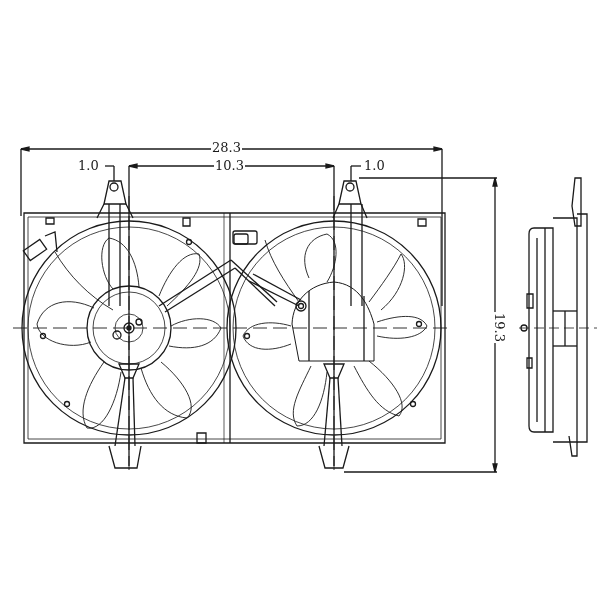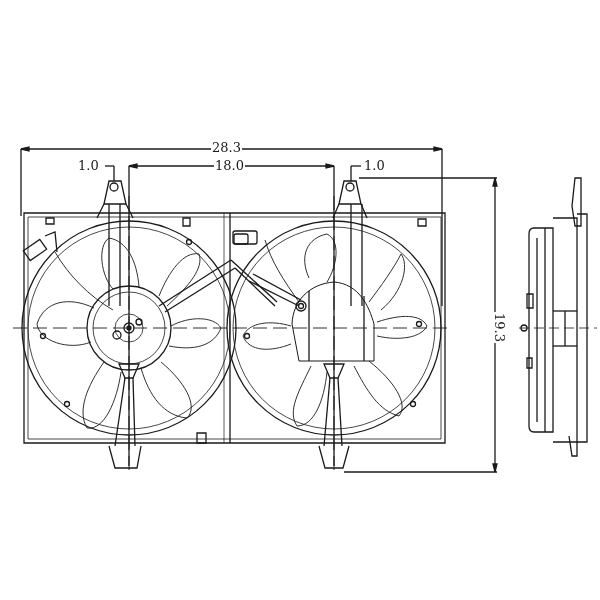--- a/index.html
+++ b/index.html
@@ -161,17 +161,17 @@
       <rect x="518" y="352" width="5" height="10"></rect>
       <path d="M 560,430 L 563,450 L 568,450 L 568,436"></path>
       <line x1="510" y1="322" x2="588" y2="322" stroke-dasharray="10,5" stroke-width="0.8"></line>
       <circle cx="515" cy="322" r="3"></circle>
     </g>
   </g>
 </svg>
 
 
 <span class="dim-label" style="left:202px;top:135px;">28.3</span>
-<span class="dim-label" style="left:205px;top:153px;">18.0</span>
+<span class="dim-label" style="left:205px;top:153px;">10.3</span>
 <span class="dim-label" style="left:68px;top:153px;">1.0</span>
 <span class="dim-label" style="left:354px;top:153px;">1.0</span>
 <span class="dim-label vlabel" style="left:475px;top:315px;">19.3</span>
 </div>
 
 </body></html>

